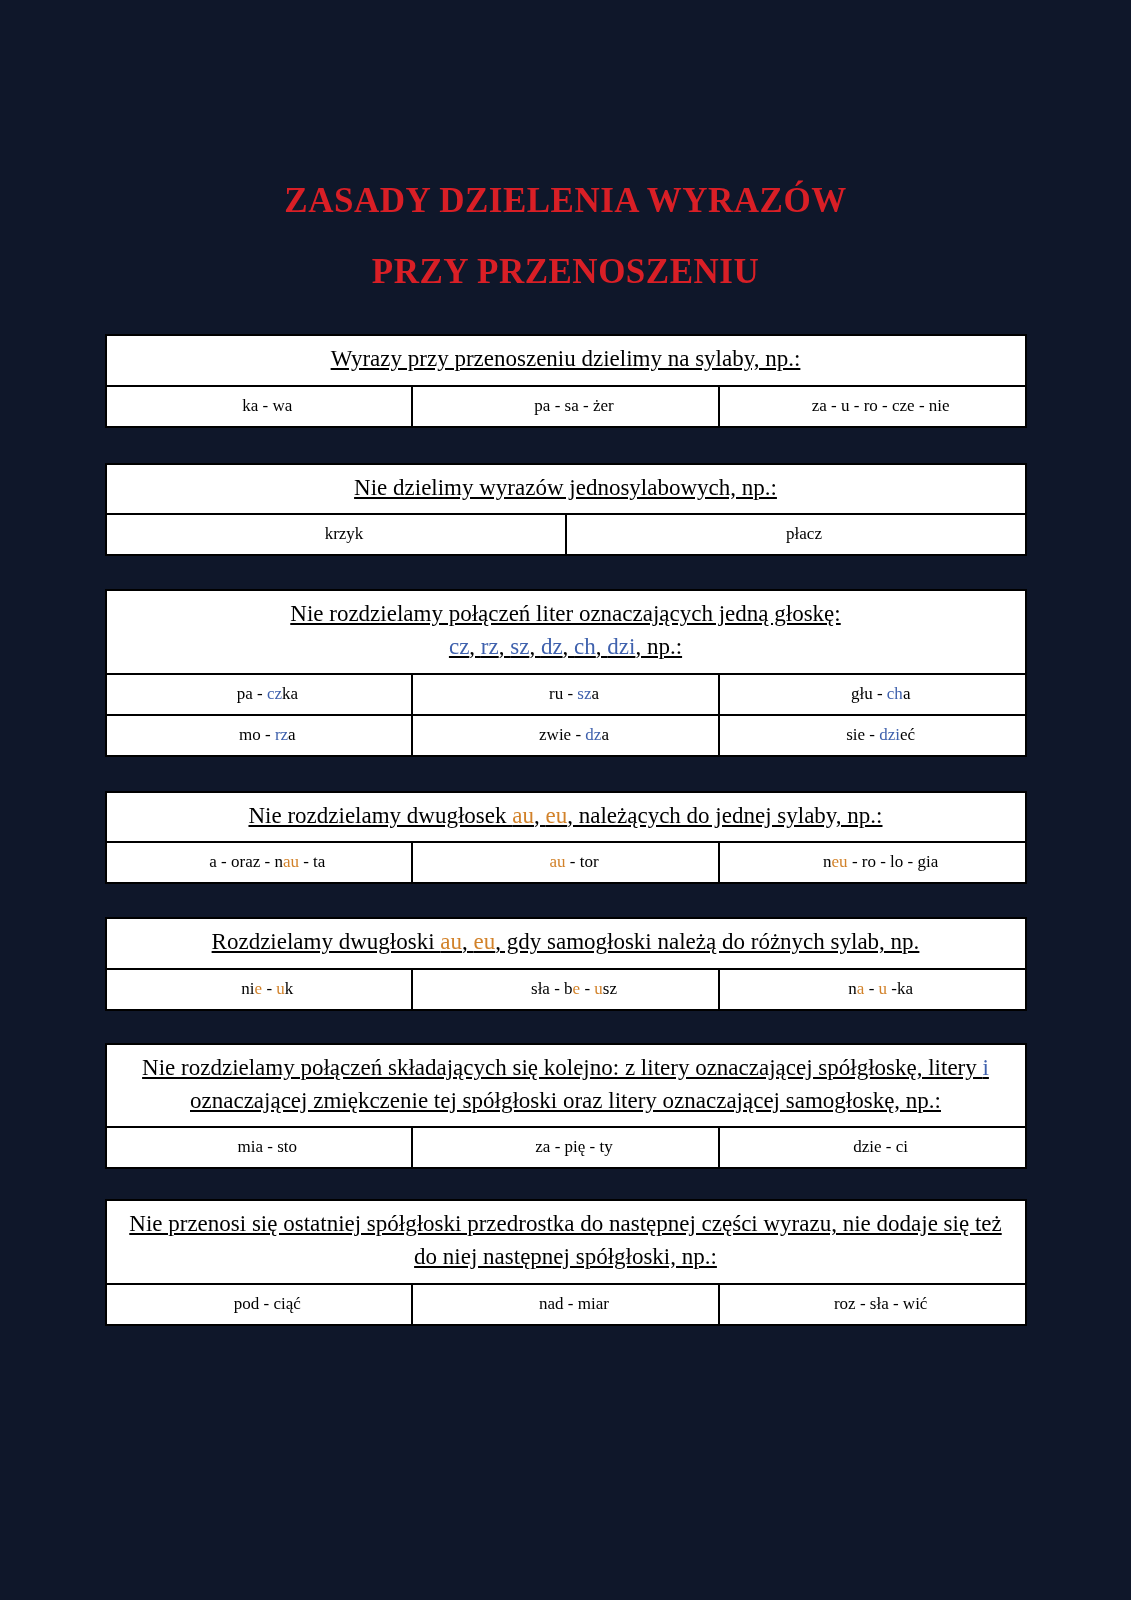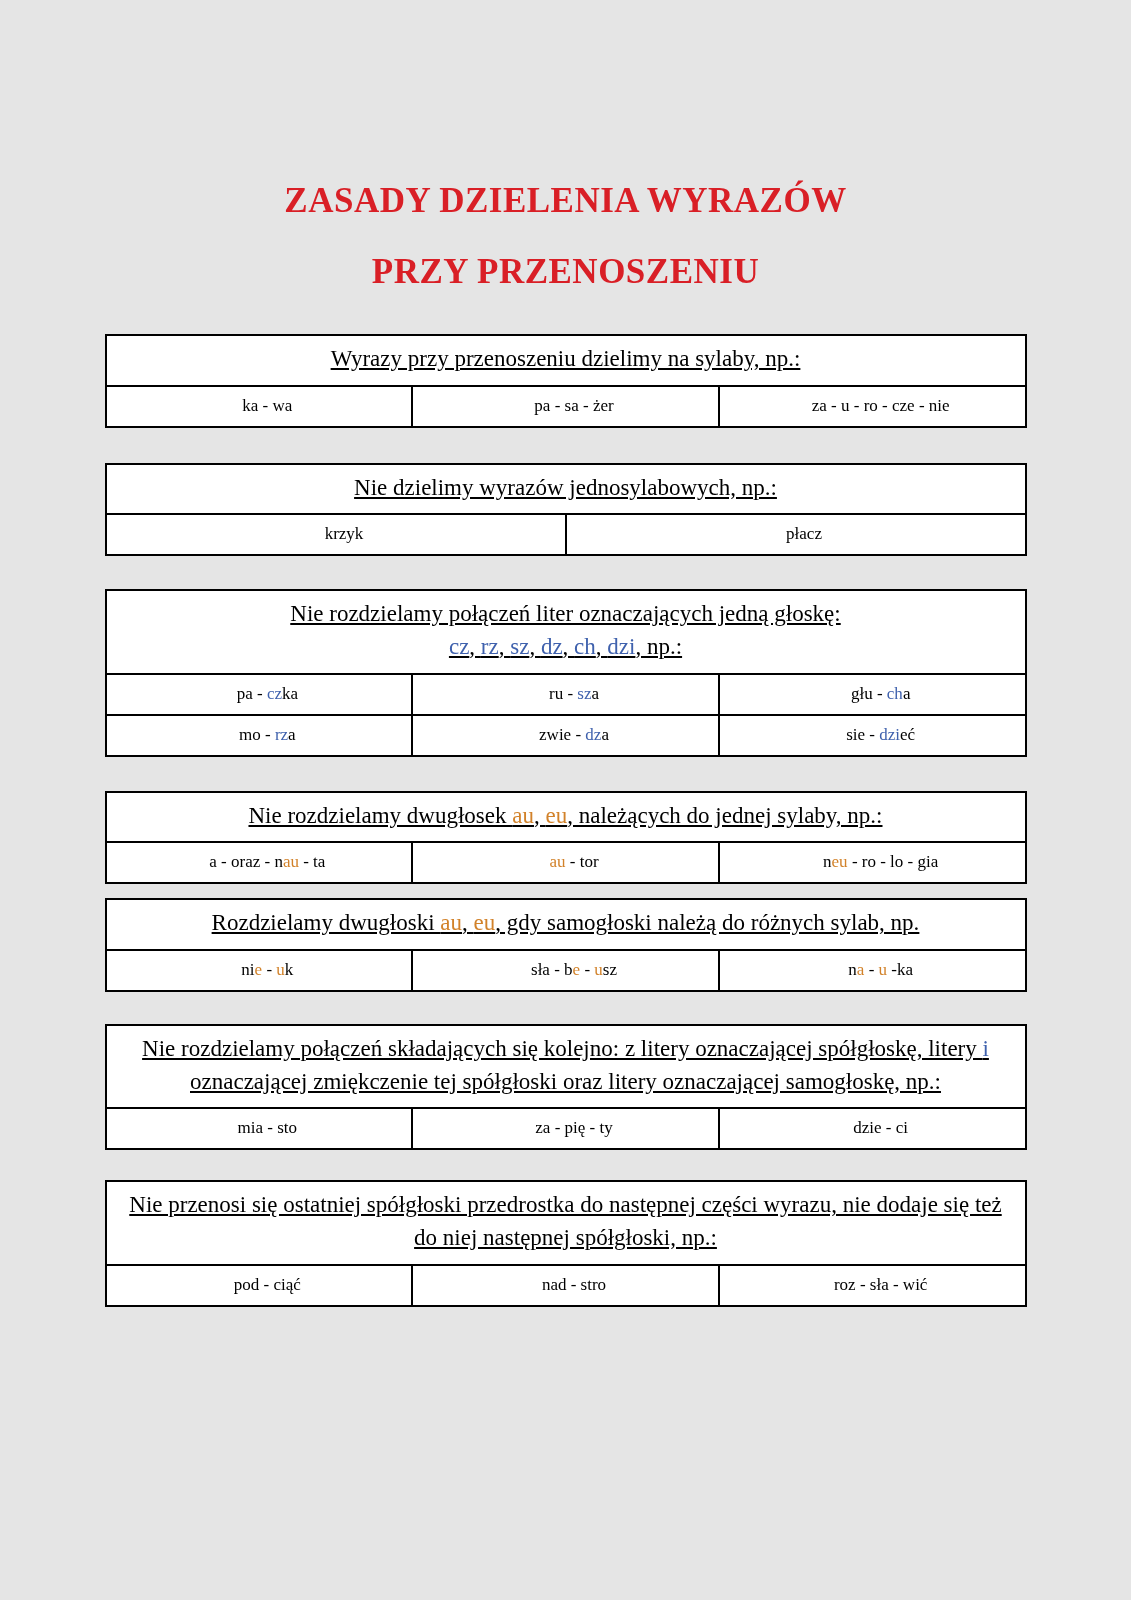--- a/index.html
+++ b/index.html
@@ -12,21 +12,21 @@
     height: 1600px;
     font-family: "Liberation Serif", "DejaVu Serif", serif;
     color: #000000;
     overflow: hidden;
   }
 
   .page {
     position: relative;
     width: 1131px;
     height: 1600px;
-    background: #e5e5e5;
+    background: #0f172a;
     box-sizing: border-box;
   }
 
   
   .title-area {
     padding-top: 183px;
     text-align: center;
   }
   .title-line {
     color: #d91f26;
@@ -79,21 +79,21 @@
   }
   .example-cell:last-child { border-right: none; }
 
   .example-cell .hl-blue { color: #3f61ad; }
   .example-cell .hl-orange { color: #d2822a; }
 
   
   .rule-block.b1 { margin-bottom: 35px; }
   .rule-block.b2 { margin-bottom: 33px; }
   .rule-block.b3 { margin-bottom: 34px; }
-  .rule-block.b4 { margin-bottom: 14px; }
+  .rule-block.b4 { margin-bottom: 33px; }
   .rule-block.b5 { margin-bottom: 32px; }
   .rule-block.b6 { margin-bottom: 30px; }
   .rule-block.b7 { margin-bottom: 0; }
 </style>
 </head>
 <body>
 
 <div class="page">
 
   <div class="title-area">
@@ -151,19 +151,19 @@
         <div class="example-row">
           <div class="example-cell"><span>mia - sto</span></div>
           <div class="example-cell"><span>za - pię - ty</span></div>
           <div class="example-cell"><span>dzie - ci</span></div>
         </div>
       </div>
       <div class="rule-block b7">
         <div class="rule-header"><span>Nie przenosi się ostatniej spółgłoski przedrostka do następnej części wyrazu, nie dodaje się też do niej następnej spółgłoski, np.:</span></div>
         <div class="example-row">
           <div class="example-cell"><span>pod - ciąć</span></div>
-          <div class="example-cell"><span>nad - stro</span></div>
+          <div class="example-cell"><span>nad - miar</span></div>
           <div class="example-cell"><span>roz - sła - wić</span></div>
         </div>
       </div>
     </div>
 
 </div>
 
 </body></html>

